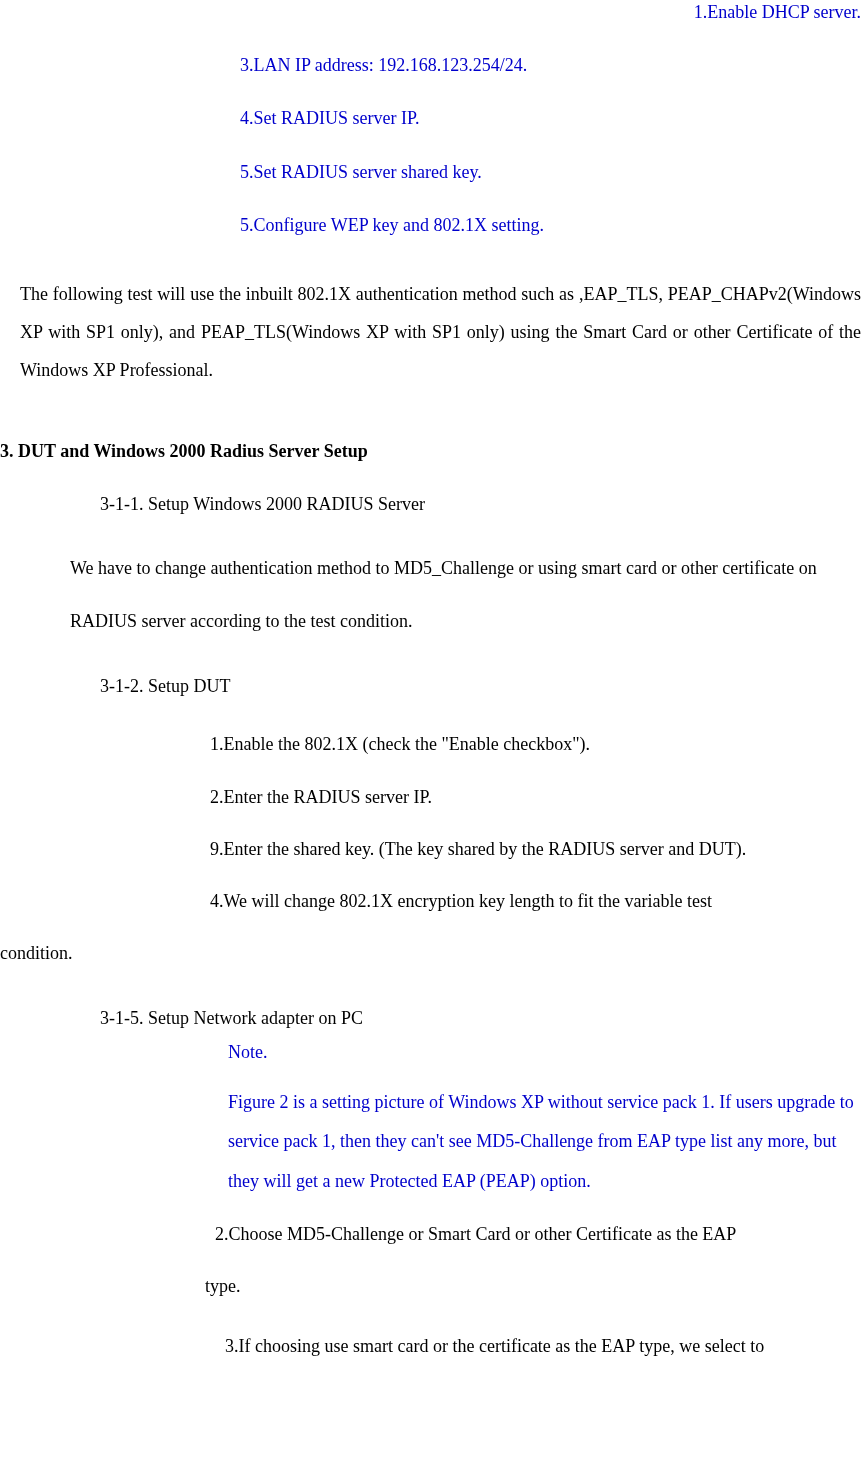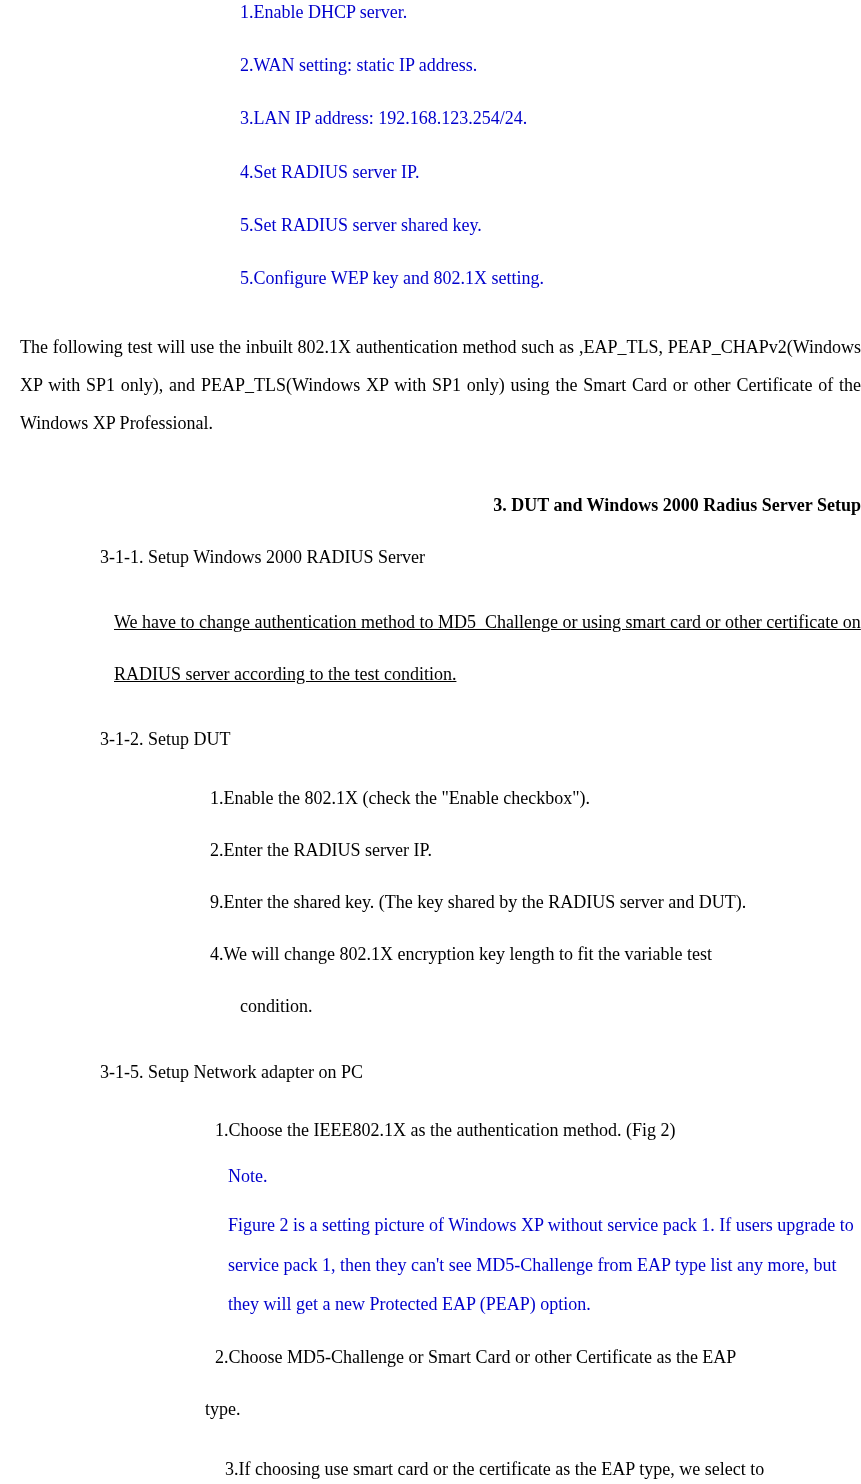--- a/index.html
+++ b/index.html
@@ -20,52 +20,50 @@
     .blue {
       color: #0000CC;
     }
     .numbered-list-item {
       margin-left: 240px;
       margin-top: 10px;
       margin-bottom: 28px;
     }
     .first-item {
       margin-top: 0;
+      text-align: right;
     }
     .para {
       margin-left: 20px;
       margin-right: 0;
       margin-top: 38px;
       text-align: justify;
       line-height: 2.1;
     }
     .heading {
       font-weight: bold;
       margin-top: 50px;
       margin-left: 0;
-      text-align: right;
     }
     .subheading {
       margin-left: 100px;
       margin-top: 25px;
       line-height: 1.6;
     }
     .sub-indent-1 {
-      margin-left: 114px;
+      margin-left: 70px;
       margin-top: 24px;
       line-height: 2.9;
-      text-decoration: underline;
     }
     .sub-indent-2 {
       margin-left: 210px;
       margin-top: 18px;
       line-height: 2.9;
     }
     .sub-indent-2-cont {
-      margin-left: 240px;
       line-height: 2.9;
     }
     .sub-indent-3 {
       margin-left: 215px;
       margin-top: 18px;
       line-height: 2.9;
     }
     .note-block {
       margin-left: 228px;
       margin-right: 0;
@@ -80,41 +78,39 @@
       line-height: 2.9;
       margin-top: 8px;
     }
   </style>
 </head>
 <body>
 
 <div class="page">
 
   <div class="numbered-list-item blue first-item">1.Enable DHCP server.</div>
-  <div class="numbered-list-item blue">2.WAN setting: static IP address.</div>
   <div class="numbered-list-item blue">3.LAN IP address: 192.168.123.254/24.</div>
   <div class="numbered-list-item blue">4.Set RADIUS server IP.</div>
   <div class="numbered-list-item blue">5.Set RADIUS server shared key.</div>
   <div class="numbered-list-item blue">5.Configure WEP key and 802.1X setting.</div>
 
   <div class="para">The following test will use the inbuilt 802.1X authentication method such as ,EAP_TLS, PEAP_CHAPv2(Windows XP with SP1 only), and PEAP_TLS(Windows XP with SP1 only) using the Smart Card or other Certificate of the Windows XP Professional.</div>
 
   <div class="heading">3. DUT and Windows 2000 Radius Server Setup</div>
 
   <div class="subheading">3-1-1.   Setup Windows 2000 RADIUS Server</div>
   <div class="sub-indent-1">We have to change authentication method to MD5_Challenge or using smart card or other certificate on RADIUS server according to the test condition.</div>
 
   <div class="subheading">3-1-2.   Setup DUT</div>
   <div class="sub-indent-2">1.Enable the 802.1X (check the "Enable checkbox").</div>
   <div class="sub-indent-2" style="margin-top:0;">2.Enter the RADIUS server IP.</div>
   <div class="sub-indent-2" style="margin-top:0;">9.Enter the shared key. (The key shared by the RADIUS server and DUT).</div>
   <div class="sub-indent-2" style="margin-top:0;">4.We will change 802.1X encryption key length to fit the variable test</div>
   <div class="sub-indent-2-cont">condition.</div>
 
   <div class="subheading">3-1-5.   Setup Network adapter on PC</div>
-  <div class="sub-indent-3">1.Choose the IEEE802.1X as the authentication method. (Fig 2)</div>
   <div class="note-block blue">Note.</div>
   <div class="note-block blue" style="margin-top:10px;">Figure 2 is a setting picture of Windows XP without service pack 1. If users upgrade to service pack 1, then they can't see MD5-Challenge from EAP type list any more, but they will get a new Protected EAP (PEAP) option.</div>
   <div class="sub-indent-3" style="margin-top:6px;">2.Choose MD5-Challenge or Smart Card or other Certificate as the EAP</div>
   <div class="indent-type">type.</div>
   <div class="indent-smartcard">3.If choosing use smart card or the certificate as the EAP type, we select to</div>
 
 </div>
 
 </body></html>

